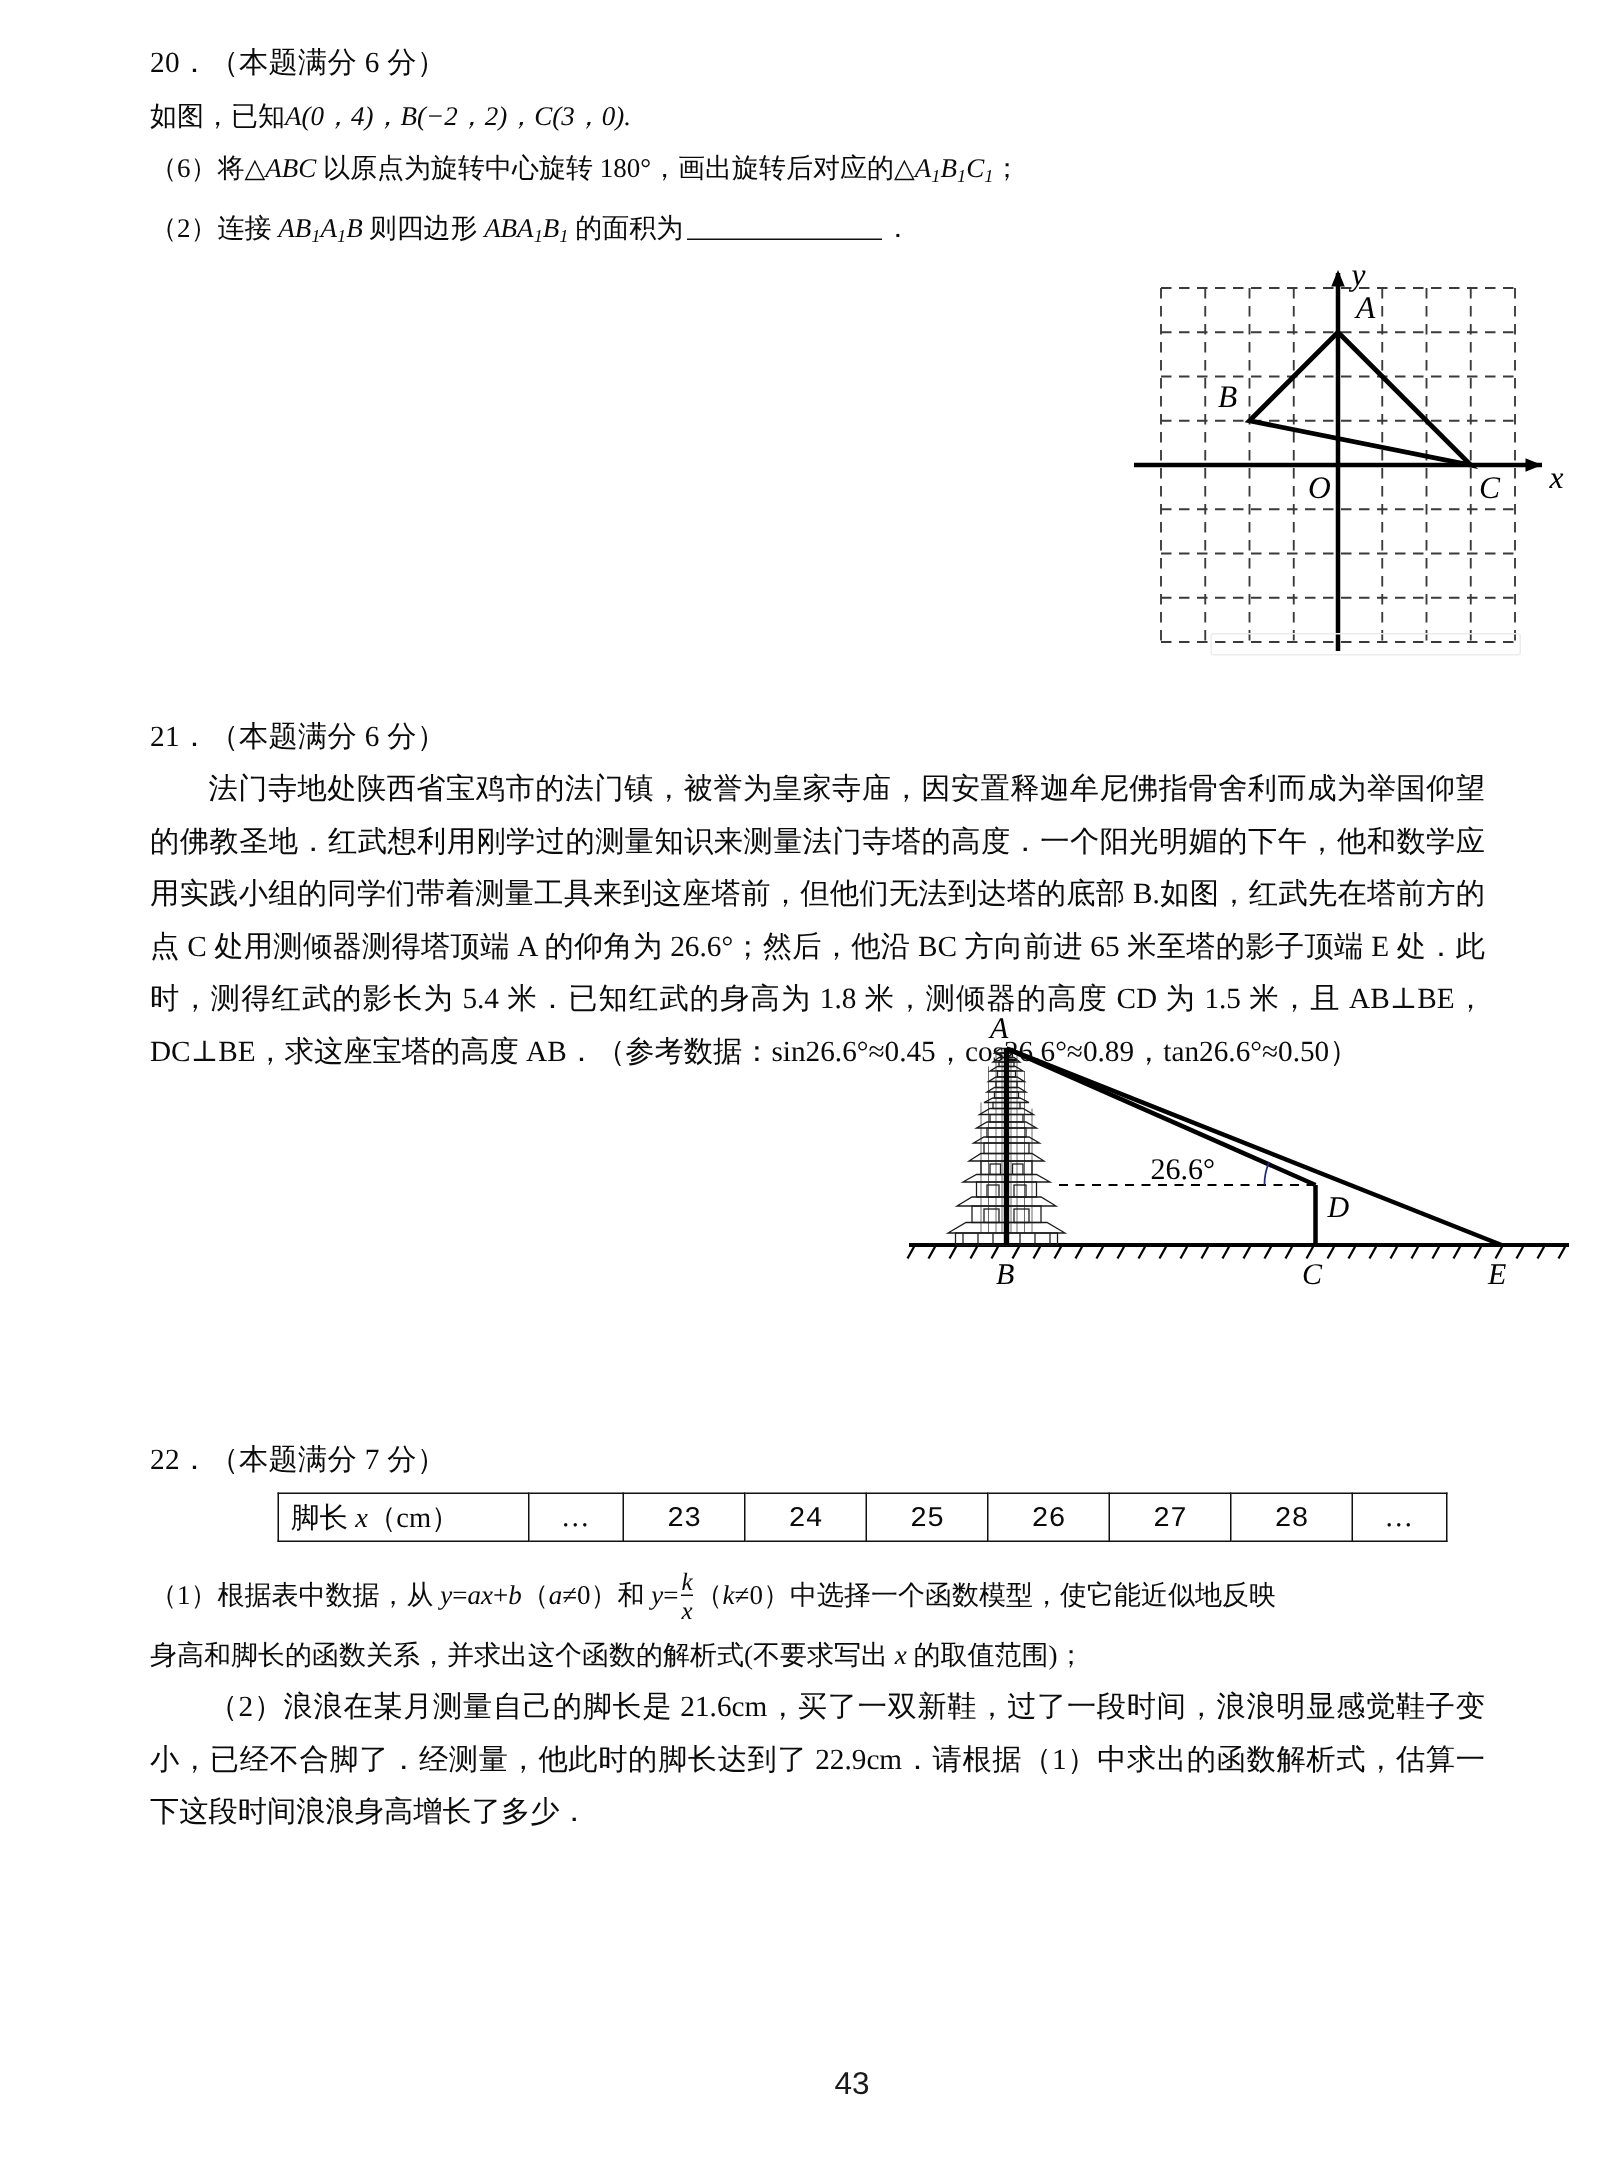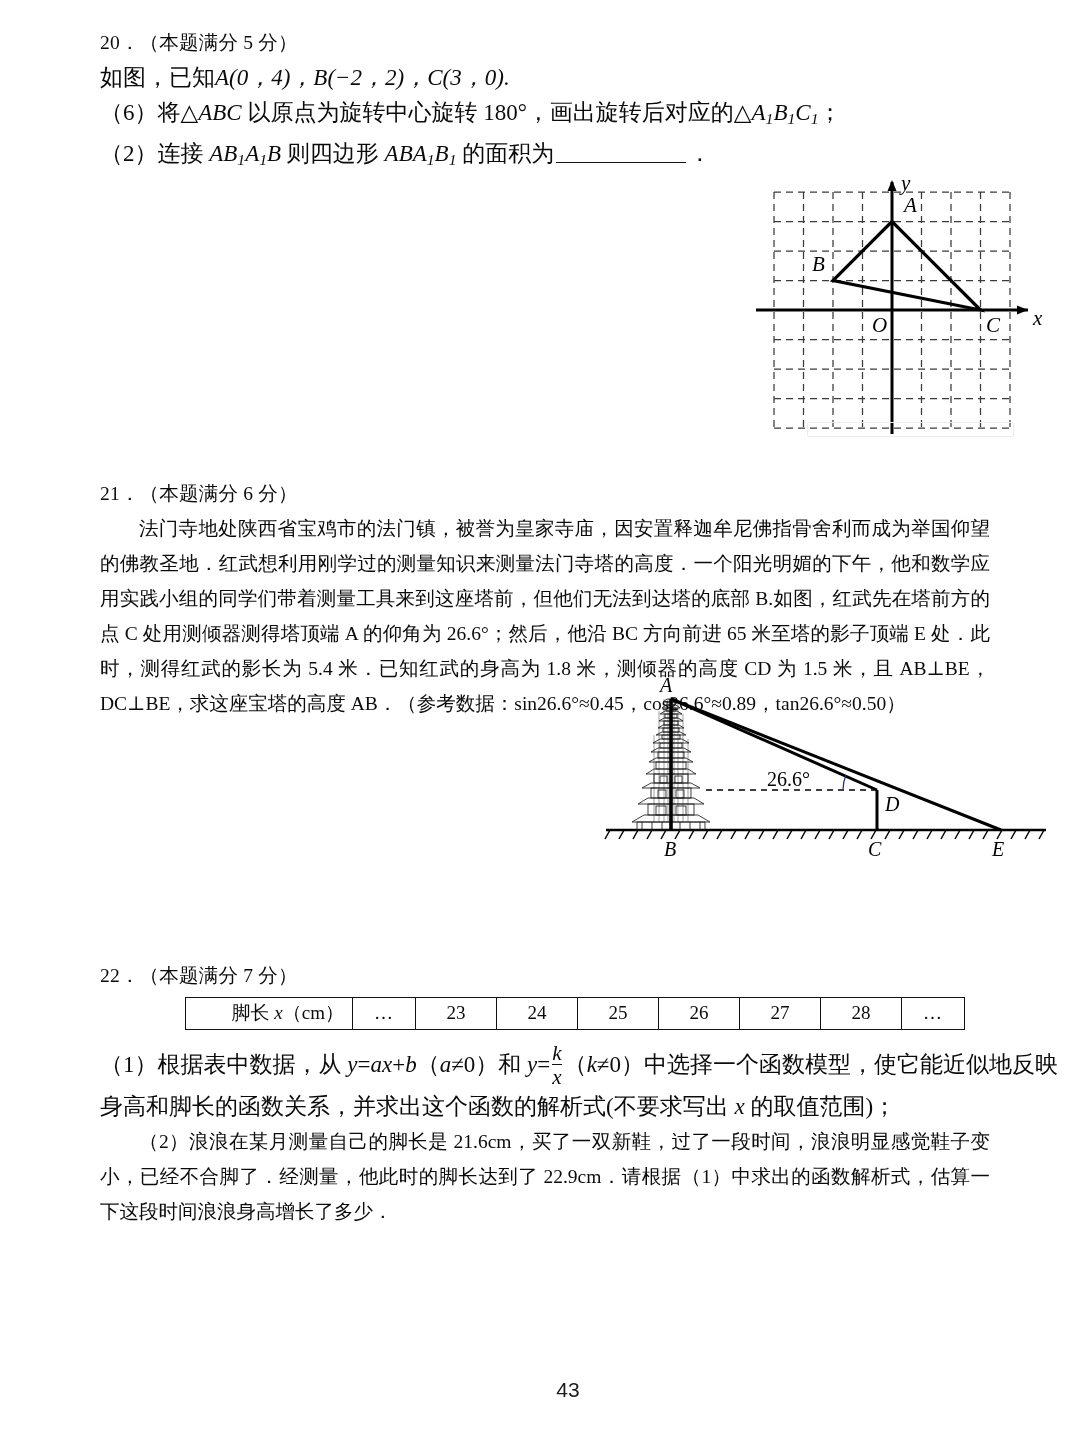--- a/index.html
+++ b/index.html
@@ -38,21 +38,21 @@
   .para {
     font-size: 19.5px;
     line-height: 35px;
     text-align: justify;
     text-justify: inter-ideograph;
   }
   .para-ind {
     text-indent: 2em;
   }
   .line {
-    font-size: 23px;
+    font-size: 18px;
     line-height: 35px;
     white-space: nowrap;
   }
   .ital { font-style: italic; }
   .sub { font-size: 0.68em; vertical-align: -0.25em; }
   .blank-ul {
     display: inline-block;
     width: 130px;
     border-bottom: 1.3px solid #111;
     height: 15px;
@@ -104,25 +104,25 @@
   }
   .data-table td {
     border: 1.3px solid #111;
     height: 31px;
     text-align: center;
     padding: 0 5px;
     font-family: "Liberation Serif", serif;
   }
   .data-table td.rowhead {
     width: 150px;
-    text-align: right;
+    text-align: left;
     padding: 0 8px;
   }
   .data-table td.dots { width: 52px; letter-spacing: 1px;}
-  .data-table td.val { width: 70px; }
+  .data-table td.val { width: 70px; font-family: Liberation Mono, monospace; }
 
   
   .page-no {
     position: absolute;
     left: 0;
     top: 1378px;
     width: 1080px;
     text-align: center;
     font-size: 21px;
     font-family: "Liberation Sans", sans-serif;
@@ -135,21 +135,21 @@
   .spacer-22 { height: 10px; }
 </style>
 </head>
 <body>
 
 <div class="page">
 
   <div class="body-col">
 
     <div>
-      <div class="q-head">20．（本题满分 5 分）</div>
+      <div class="q-head">20．（本题满分 6 分）</div>
 
       <div class="line">
         <span>如图，已知</span><span class="ital">A(0，4)，B(−2，2)，C(3，0).</span>
       </div>
 
       <div class="line">
         <span>（6）将△</span><span class="ital">ABC</span><span> 以原点为旋转中心旋转 180°，画出旋转后对应的△</span><span class="ital">A</span><span class="ital sub">1</span><span class="ital">B</span><span class="ital sub">1</span><span class="ital">C</span><span class="ital sub">1</span><span>；</span>
       </div>
 
       <div class="line">

